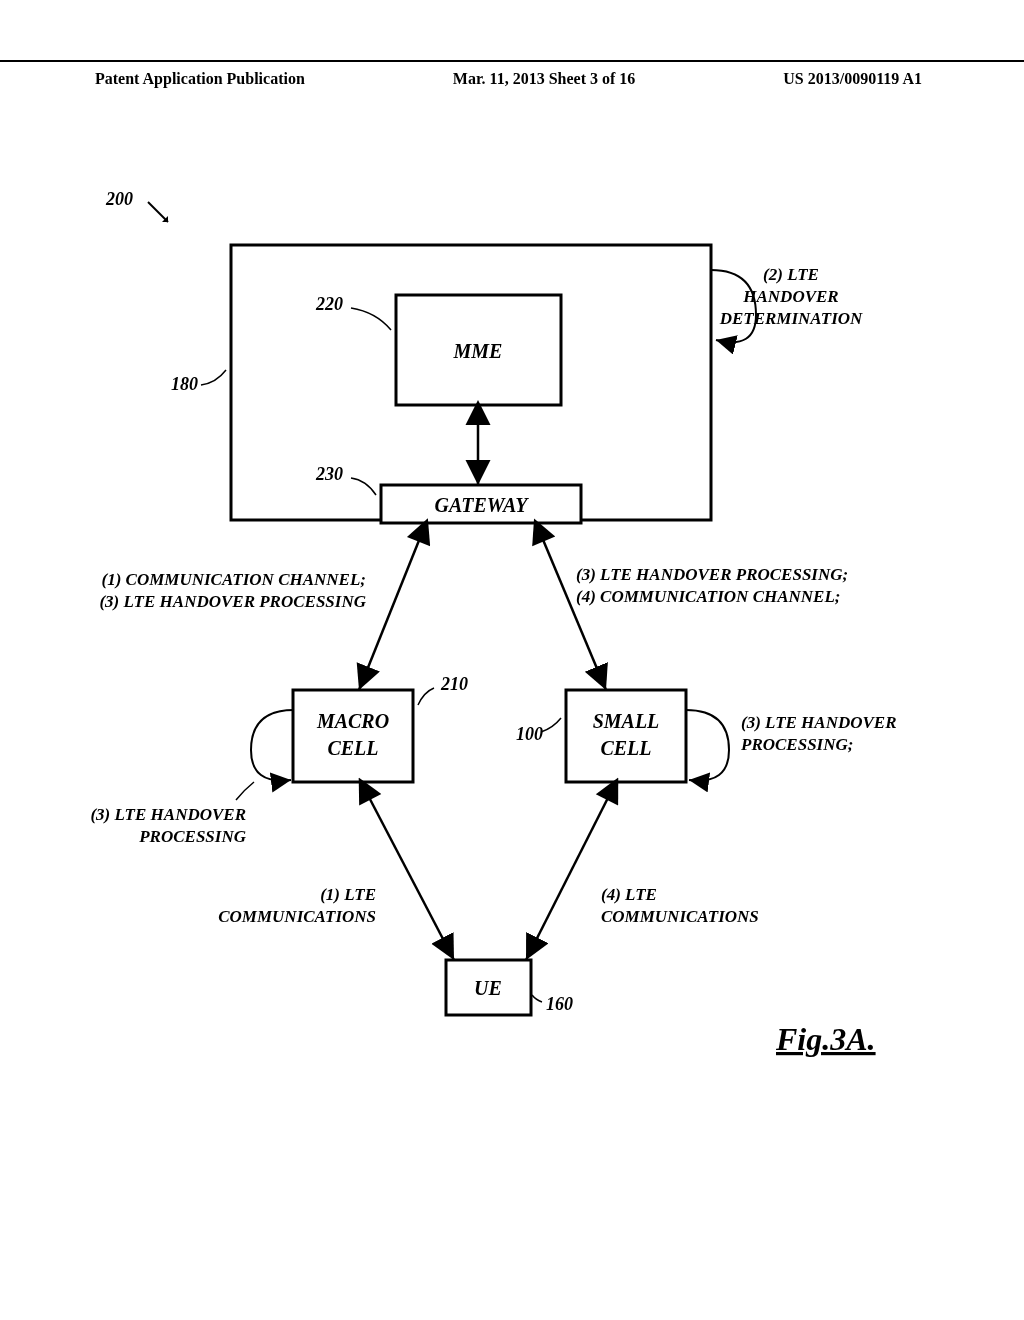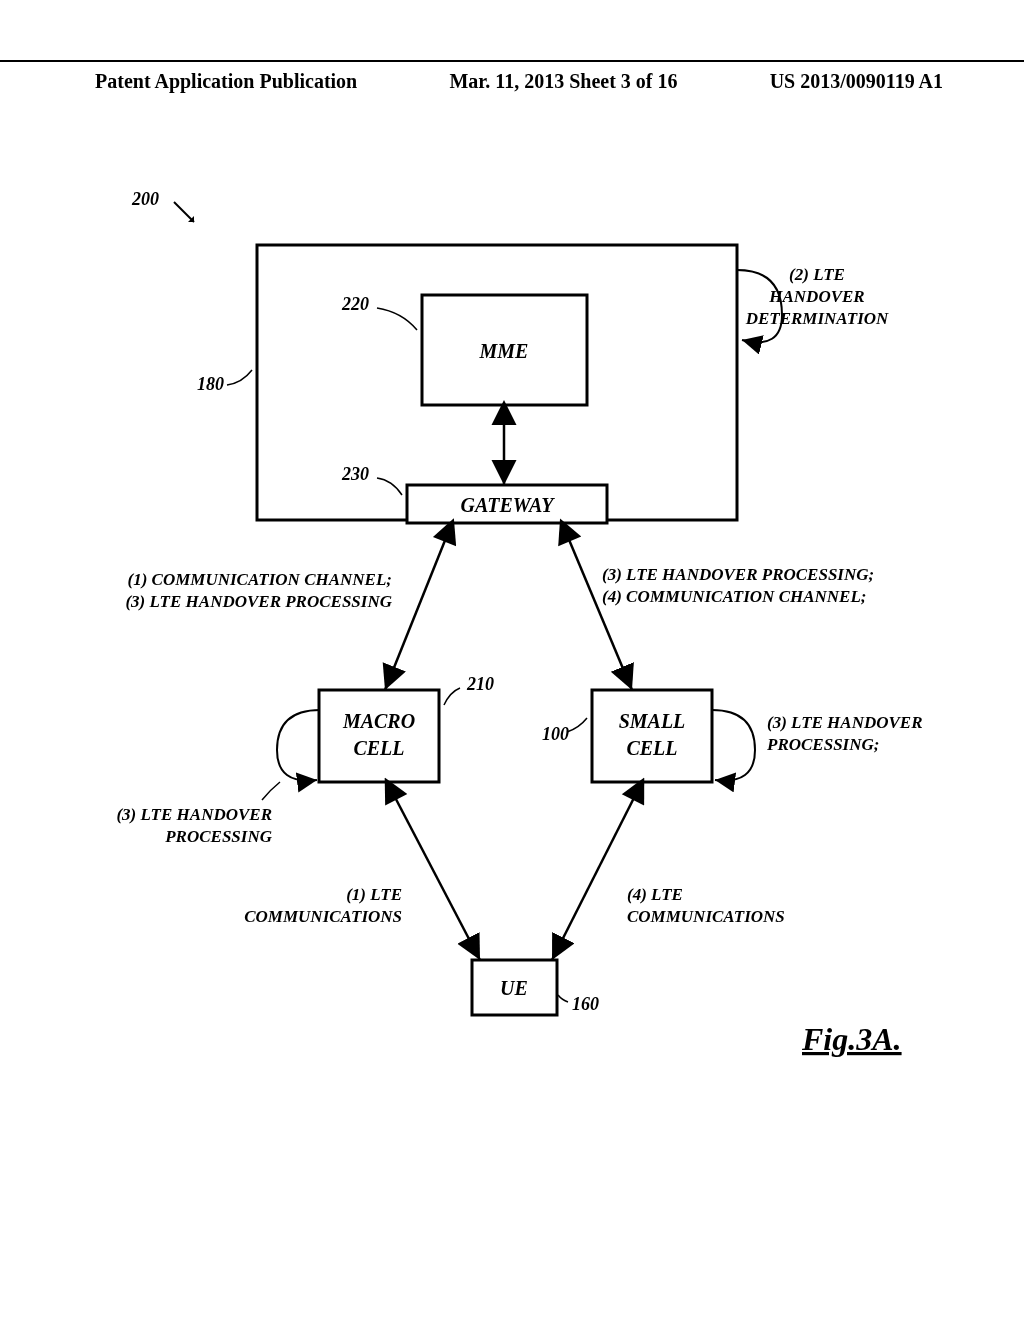--- a/index.html
+++ b/index.html
@@ -14,26 +14,26 @@
   .page-header {
     position: absolute;
     top: 60px;
     left: 0;
     right: 0;
     border-top: 2px solid black;
     padding-top: 8px;
     display: flex;
     justify-content: space-between;
     font-weight: bold;
-    font-size: 20px;
+    font-size: 16px;
   }
   .diagram-container {
     position: absolute;
     top: 180px;
-    left: 102px;
+    left: 76px;
     width: 820px;
     height: 1000px;
   }
   svg {
     width: 100%;
     height: 100%;
   }
   .box-label {
     font-family: "Times New Roman", serif;
     font-style: italic;
@@ -59,21 +59,21 @@
     font-size: 32px;
     text-decoration: underline;
   }
 </style>
 </head>
 <body>
 
 <div class="page-header">
   <span style="margin-left:95px">Patent Application Publication</span>
   <span>Mar. 11, 2013  Sheet 3 of 16</span>
-  <span style="margin-right:81px">US 2013/0090119 A1</span>
+  <span style="margin-right:102px">US 2013/0090119 A1</span>
 </div>
 
 <div class="diagram-container">
 <svg viewBox="0 0 820 1000">
   <defs>
     <marker id="arrow" markerWidth="12" markerHeight="12" refX="10" refY="5" orient="auto">
       <path d="M0,0 L10,5 L0,10 Z" fill="black"></path>
     </marker>
     <marker id="arrowstart" markerWidth="12" markerHeight="12" refX="2" refY="5" orient="auto">
       <path d="M10,0 L0,5 L10,10 Z" fill="black"></path>

